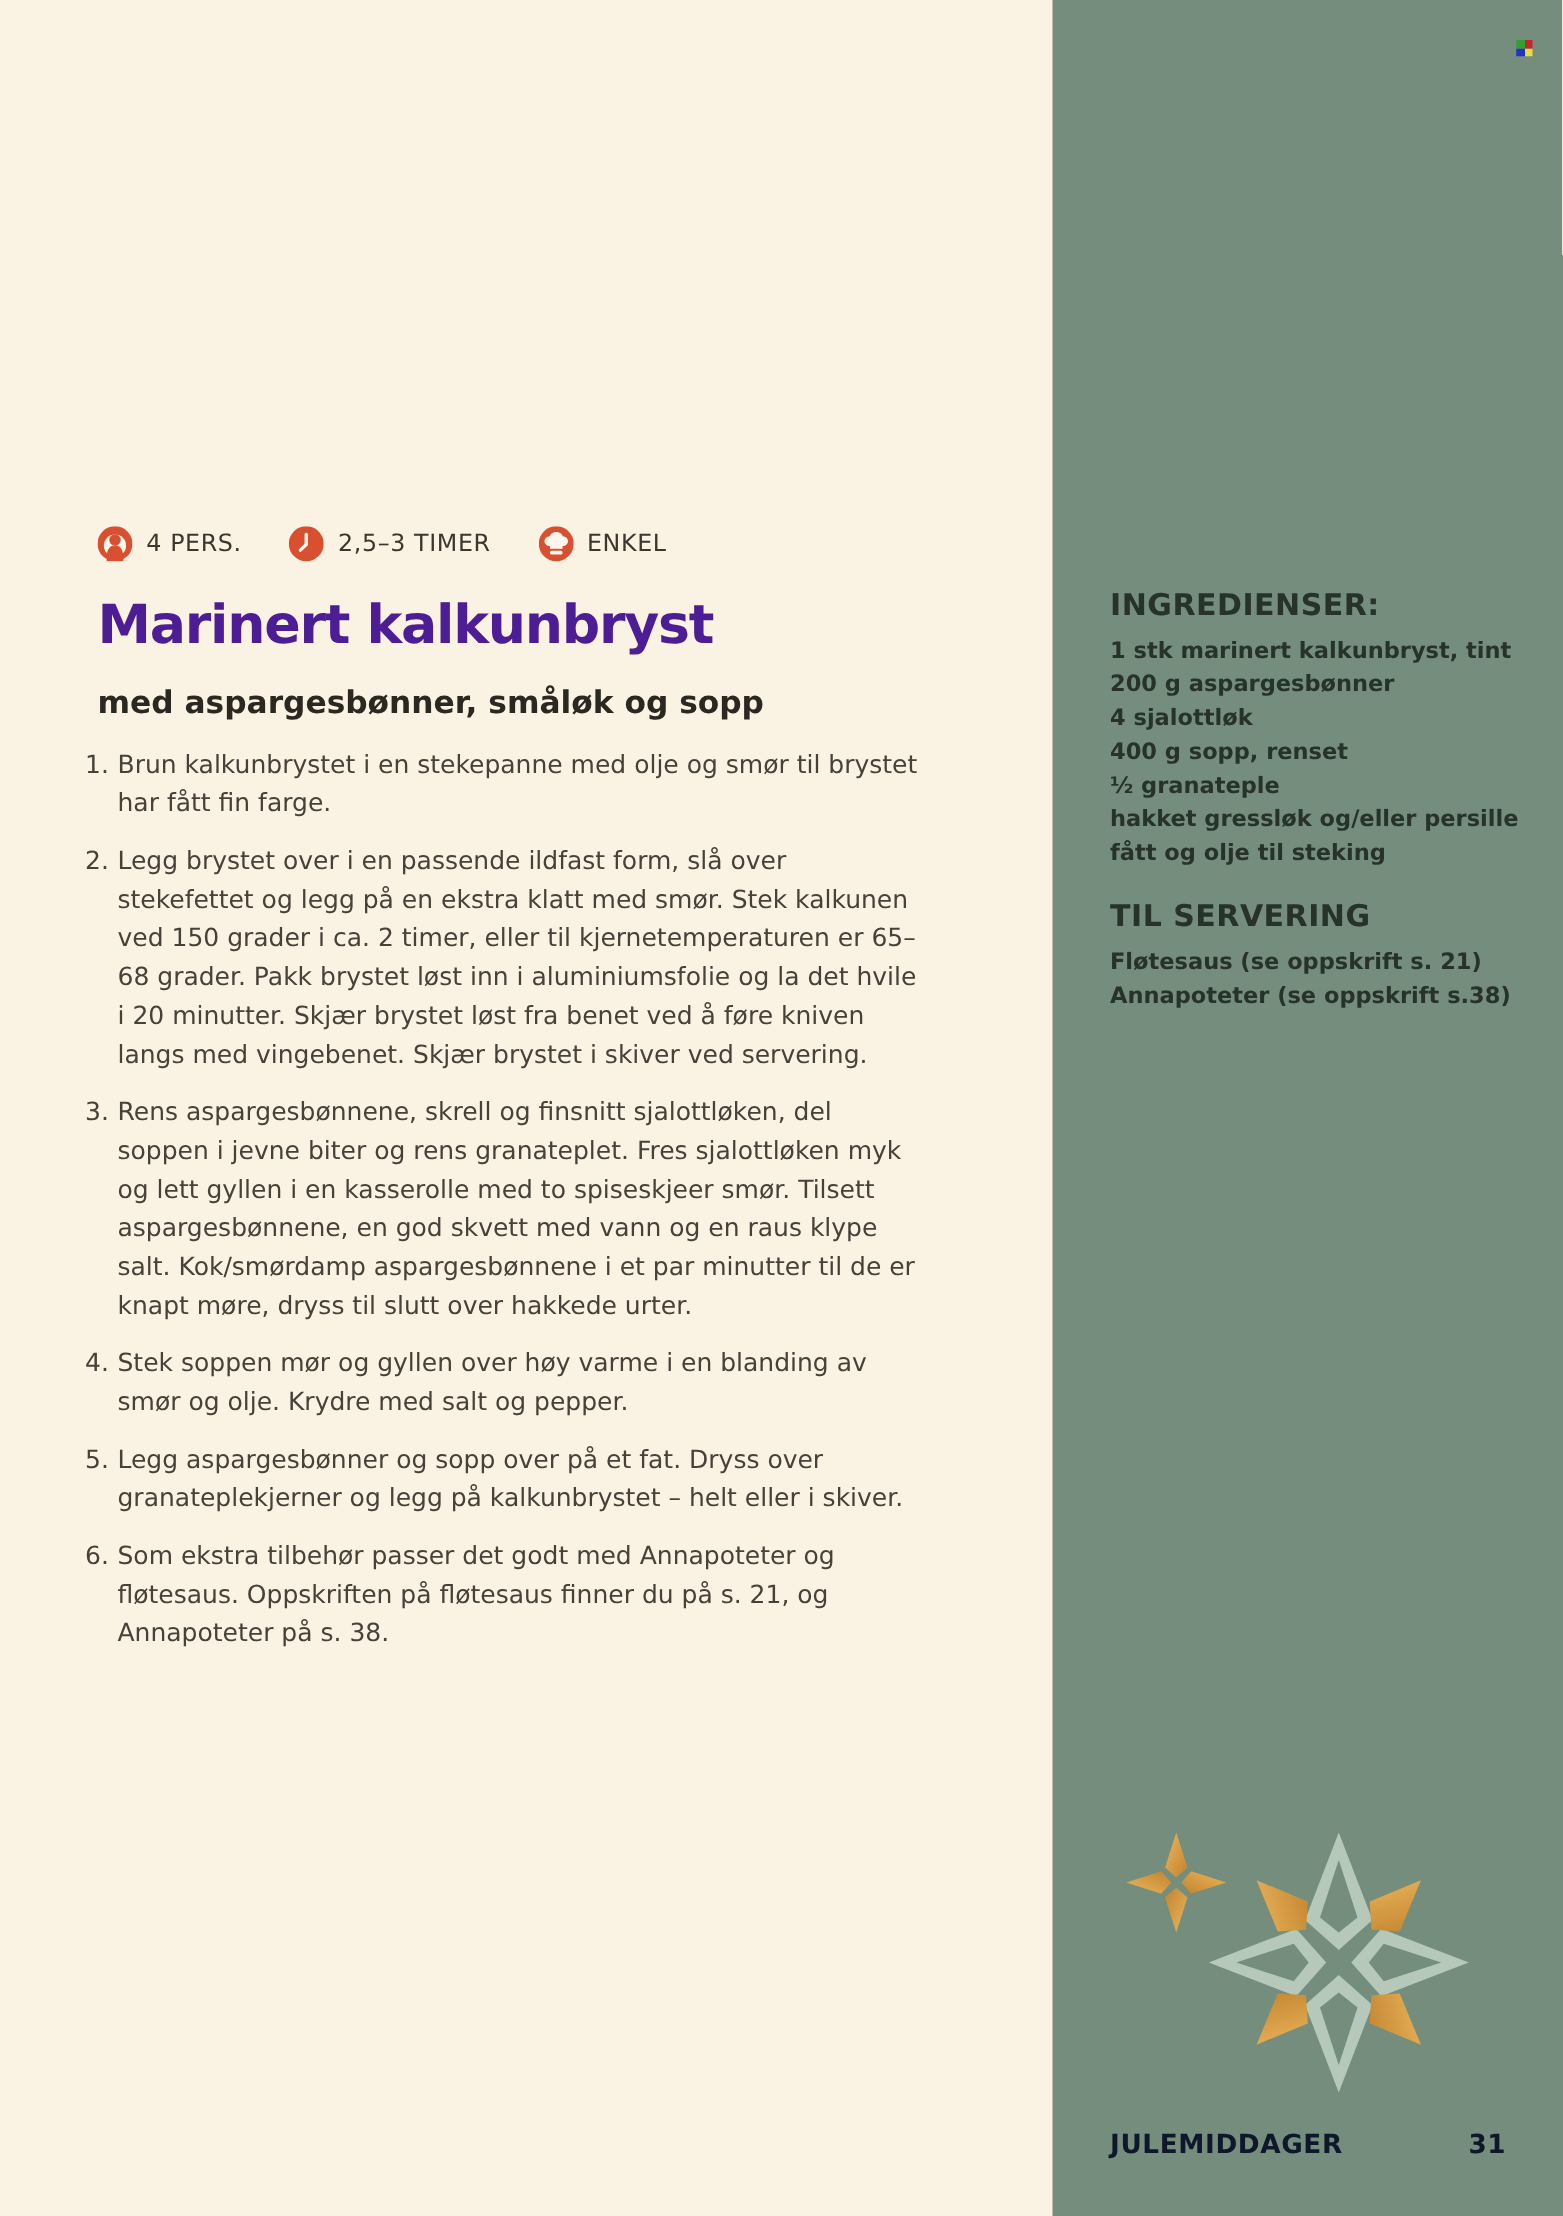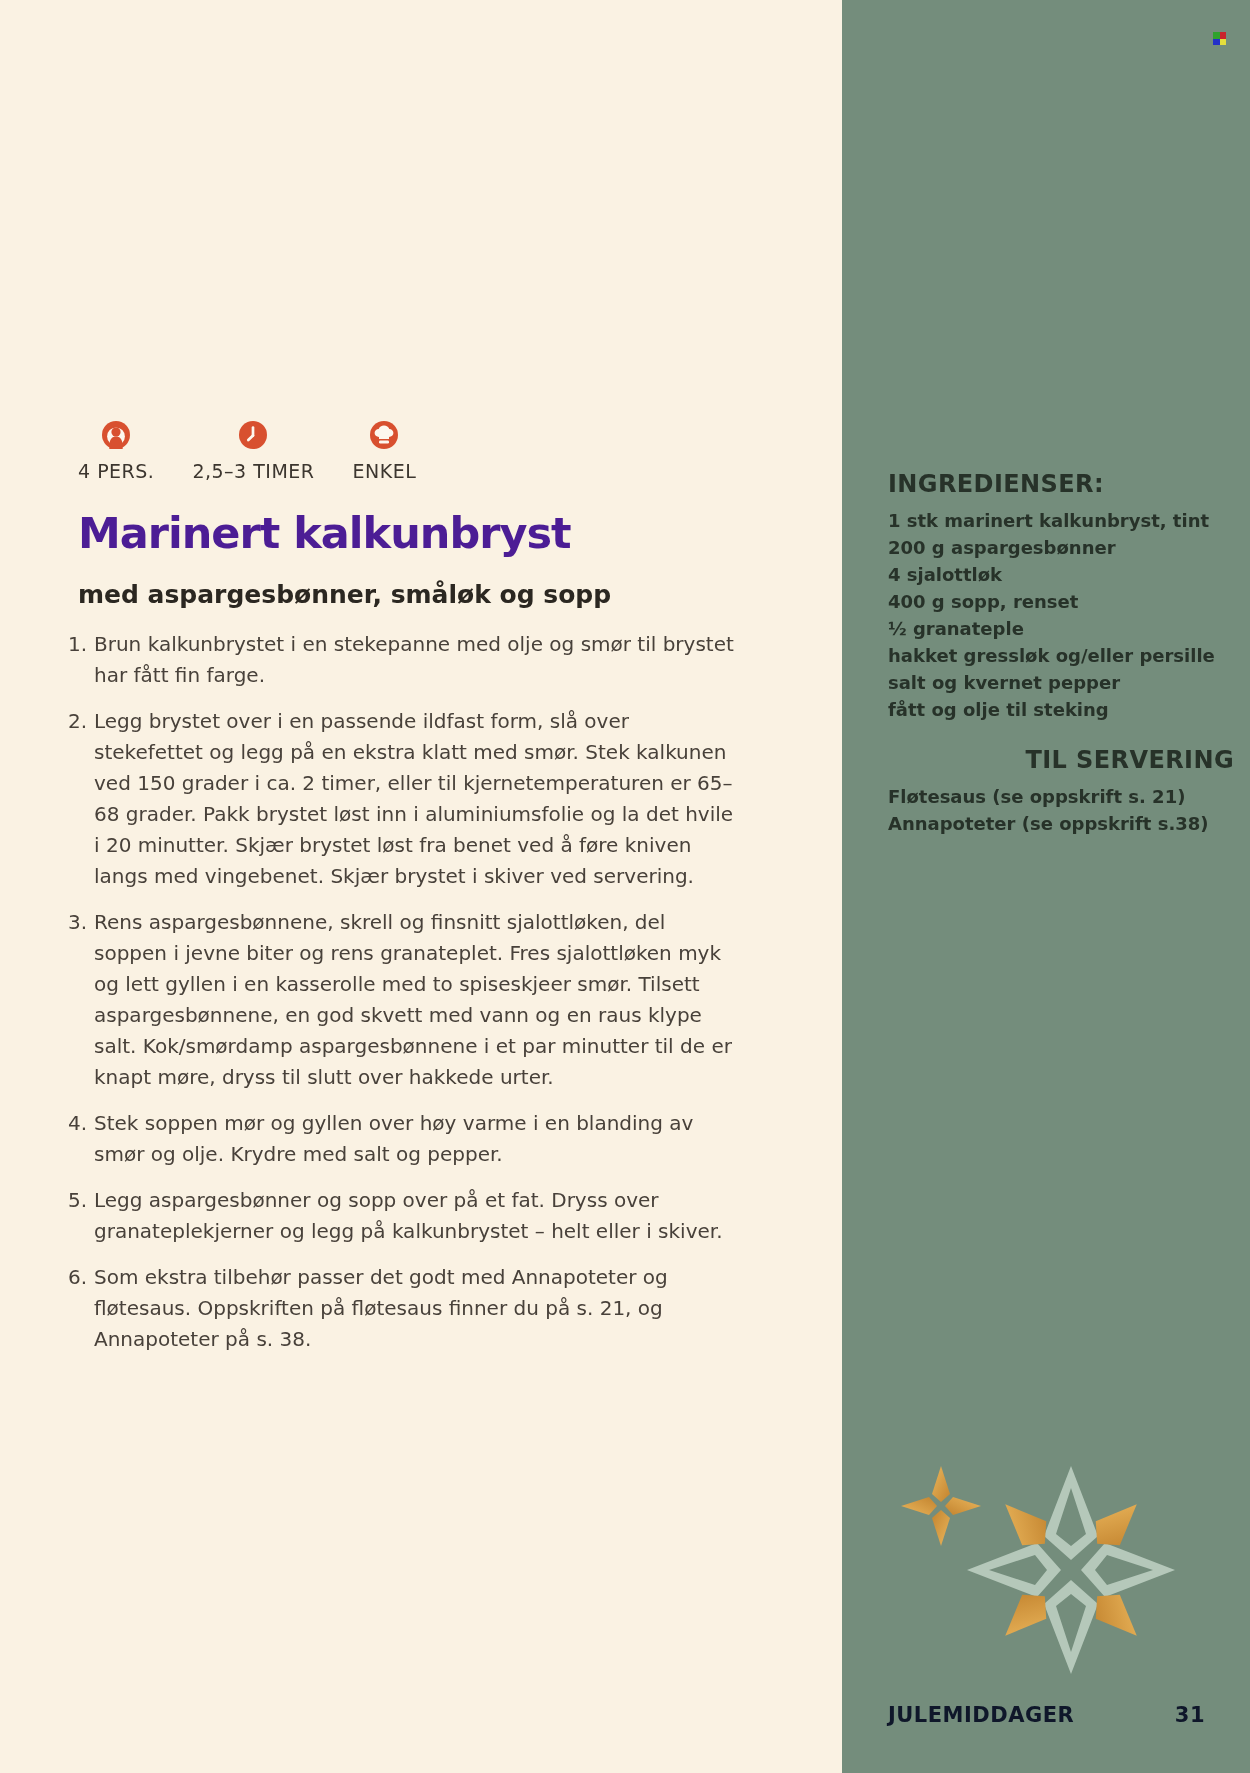--- a/index.html
+++ b/index.html
@@ -3,41 +3,41 @@
 <meta charset="utf-8">
 <style>
   html,body { margin:0; padding:0; }
   .page {
     position:relative; width:1250px; height:1773px; overflow:hidden;
     background:#FAF2E3; font-family:"DejaVu Sans", sans-serif;
   }
   
   .content { position:absolute; left:78px; top:421px; width:664px; color:#48413A; }
   .meta-row { display:flex; align-items:center; gap:38px; }
-  .meta-item { display:flex; align-items:center; gap:11px;flex-direction:column; }
+  .meta-item { display:flex; align-items:center; gap:11px; }
   .meta-item svg { display:block; }
   .meta-label { font-size:19px; letter-spacing:0.5px; color:#3C362F; white-space:nowrap; }
   h1.title { margin:29px 0 0; font-size:43px; line-height:1.05; letter-spacing:-1px;
              font-weight:bold; color:#4c1d95; }
   h2.subtitle { margin:24px 0 0; font-size:25px; font-weight:bold; color:#2B2721; }
   ol.steps { margin:20px 0 0 -10px; padding:0; list-style:none; counter-reset:step; }
   ol.steps li { position:relative; counter-increment:step; padding-left:26px;
                 margin-bottom:15px; font-size:20px; line-height:31px; }
   ol.steps li::before { content:counter(step) "."; position:absolute; left:0; top:0; }
   
   .sidebar { position:absolute; left:842px; top:0; width:408px; height:1773px; background:#748D7C; }
   .color-mark { position:absolute; left:371px; top:32px; width:13px; height:13px;
                 display:grid; grid-template-columns:1fr 1fr; grid-template-rows:1fr 1fr; }
   .cm-g { background:#2FA22E; } .cm-r { background:#C9242C; }
   .cm-b { background:#2430C8; } .cm-y { background:#E5DE3C; }
   .sidebar-content { position:absolute; left:46px; top:470px; width:346px; color:#273229; }
   .ing-heading { margin:0 0 9px; font-size:24px; font-weight:bold; letter-spacing:0.4px; }
   .ing-list { margin:0; padding:0; list-style:none; font-size:18px; font-weight:bold;
               line-height:27px; }
-  .serving-heading { margin:23px 0 9px;text-align:right; }
+  .serving-heading { margin:23px 0 9px; }
   .ornament { position:absolute; left:48px; top:1450px; }
   .sidebar-footer { position:absolute; left:46px; right:45px; top:1703px;
                     display:flex; justify-content:space-between; align-items:baseline;
                     color:#0f172a; font-weight:bold; font-size:21px; letter-spacing:0.5px; }
 </style>
 </head>
 <body>
 
 <div class="page">
 
@@ -101,21 +101,20 @@
 
     <div class="sidebar-content">
       <h3 class="ing-heading">INGREDIENSER:</h3>
       <ul class="ing-list">
         <li>1 stk marinert kalkunbryst, tint</li>
         <li>200 g aspargesbønner</li>
         <li>4 sjalottløk</li>
         <li>400 g sopp, renset</li>
         <li>½ granateple</li>
         <li>hakket gressløk og/eller persille</li>
-        <li>salt og kvernet pepper</li>
         <li>fått og olje til steking</li>
       </ul>
       <h3 class="ing-heading serving-heading">TIL SERVERING</h3>
       <ul class="ing-list">
         <li>Fløtesaus (se oppskrift s. 21)</li>
         <li>Annapoteter (se oppskrift s.38)</li>
       </ul>
     </div>
 
     <svg class="ornament" width="300" height="240" viewBox="0 0 300 240">

